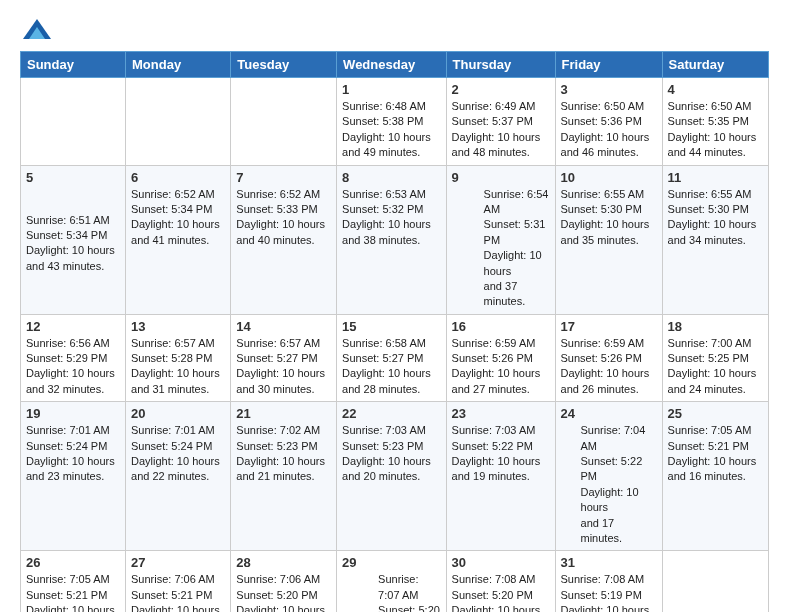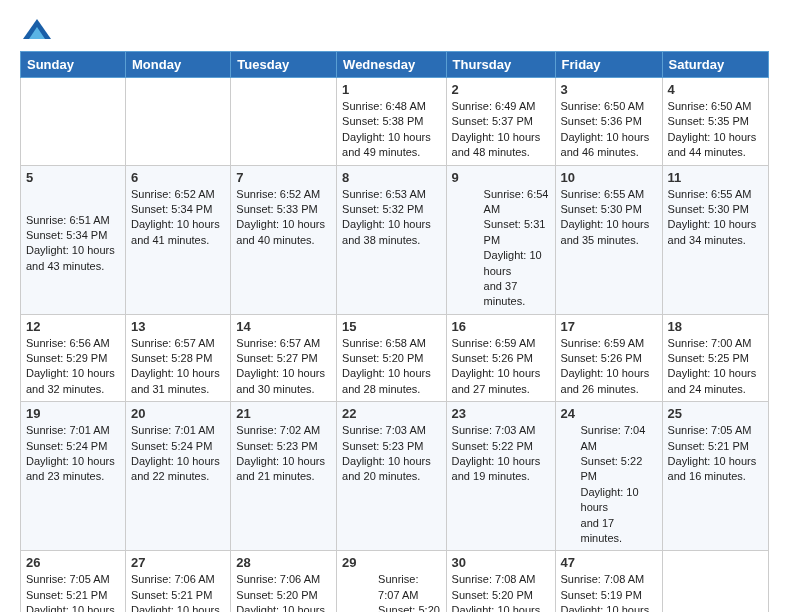--- a/index.html
+++ b/index.html
@@ -230,21 +230,21 @@
           <td>
             <span class="day-number">14</span>
             <div class="day-info" style="white-space: pre-line;">Sunrise: 6:57 AM
 Sunset: 5:27 PM
 Daylight: 10 hours
 and 30 minutes.</div>
           </td>
           <td>
             <span class="day-number">15</span>
             <div class="day-info" style="white-space: pre-line;">Sunrise: 6:58 AM
-Sunset: 5:20 PM
+Sunset: 5:27 PM
 Daylight: 10 hours
 and 28 minutes.</div>
           </td>
           <td>
             <span class="day-number">16</span>
             <div class="day-info" style="white-space: pre-line;">Sunrise: 6:59 AM
 Sunset: 5:26 PM
 Daylight: 10 hours
 and 27 minutes.</div>
           </td>
@@ -344,21 +344,21 @@
 and 12 minutes.</div>
           </td>
           <td>
             <span class="day-number">30</span>
             <div class="day-info" style="white-space: pre-line;">Sunrise: 7:08 AM
 Sunset: 5:20 PM
 Daylight: 10 hours
 and 12 minutes.</div>
           </td>
           <td>
-            <span class="day-number">47</span>
+            <span class="day-number">31</span>
             <div class="day-info" style="white-space: pre-line;">Sunrise: 7:08 AM
 Sunset: 5:19 PM
 Daylight: 10 hours
 and 11 minutes.</div>
           </td>
           <td class="empty-cell"></td>
         </tr>
       </tbody>
   </table>
 </div>

